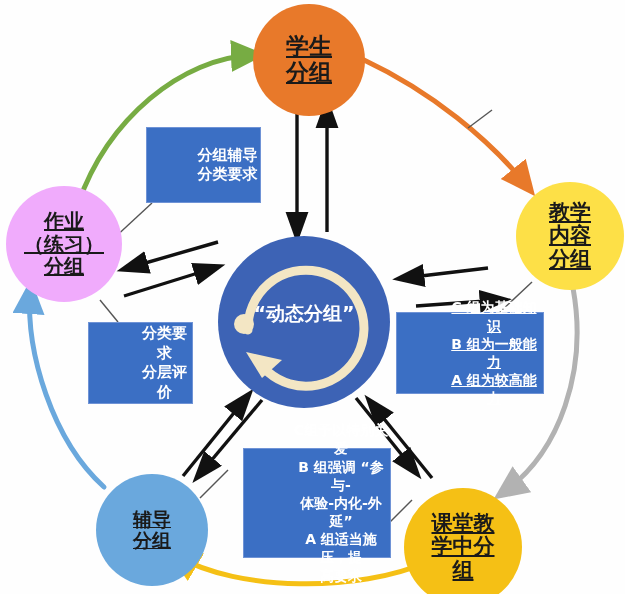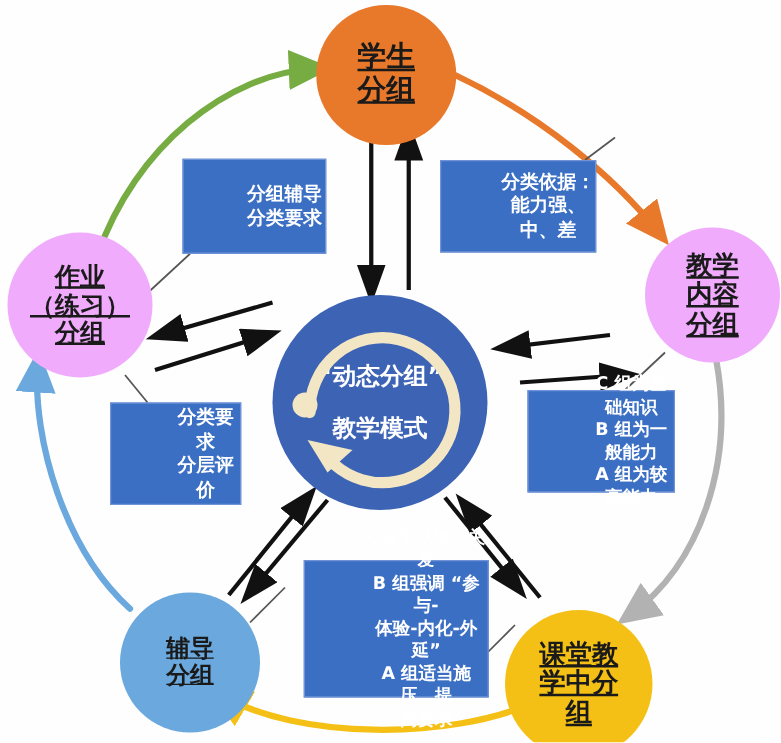--- a/index.html
+++ b/index.html
@@ -68,34 +68,33 @@
     <line x1="152" y1="203" x2="112" y2="240" stroke="#555" stroke-width="1.4"></line>
     <line x1="468" y1="128" x2="492" y2="110" stroke="#555" stroke-width="1.4"></line>
     <line x1="500" y1="312" x2="532" y2="282" stroke="#555" stroke-width="1.4"></line>
     <line x1="118" y1="322" x2="100" y2="300" stroke="#555" stroke-width="1.4"></line>
     <line x1="228" y1="470" x2="200" y2="498" stroke="#555" stroke-width="1.4"></line>
     <line x1="386" y1="526" x2="412" y2="500" stroke="#555" stroke-width="1.4"></line>
   </svg>
 
   <div id="center-node" style="left:218px;top:236px;width:172px;height:172px;background:#3d63b5;font-size:19px;">
     <div class="c1">“动态分组”</div>
-    <div class="c2">教学模式</div>
   </div>
   <svg class="layer">
     <path d="M248,330 A58,58 0 1 1 268,372" fill="none" stroke="#f3e6c4" stroke-width="9" stroke-linecap="round"></path>
     <circle cx="244" cy="324" r="10" fill="#f3e6c4"></circle>
     <path d="M262,378 L246,352 L282,360 z" fill="#f3e6c4"></path>
   </svg>
 
   <div class="node" style="left:253px;top:4px;width:112px;height:112px;background:#e8792a;font-size:23px;">
     <span>学生
 分组</span>
   </div>
 
-  <div class="node" style="left:516px;top:182px;width:108px;height:108px;background:#f0abfc;font-size:21px;">
+  <div class="node" style="left:516px;top:182px;width:108px;height:108px;background:#fde047;font-size:21px;">
     <span>教学
 内容
 分组</span>
   </div>
 
   <div class="node" style="left:404px;top:488px;width:118px;height:118px;background:#f5c015;font-size:21px;text-align:center;">
     <span>课堂教
 学中分
 组</span>
   </div>
@@ -109,26 +108,22 @@
     <span>作业
 （练习）
 分组</span>
   </div>
 
   <div class="box" style="left:146px;top:127px;width:115px;height:76px;font-size:15px;">
     <span>分组辅导
 分类要求</span>
   </div>
 
-  <div class="box" style="left:352px;top:128px;width:125px;height:74px;font-size:15px;">
-    <span>分类依据：
-能力强、中、差</span>
-  </div>
 
-  <div class="box" style="left:422px;top:312px;width:118px;height:82px;font-size:14px;">
+  <div class="box" style="left:396px;top:312px;width:148px;height:82px;font-size:14px;text-decoration:underline;">
     <span>C 组为基础知识
 B 组为一般能力
 A 组为较高能力</span>
   </div>
 
   <div class="box" style="left:88px;top:322px;width:105px;height:82px;font-size:15px;">
     <span>分类要求
 分层评价</span>
   </div>
 

